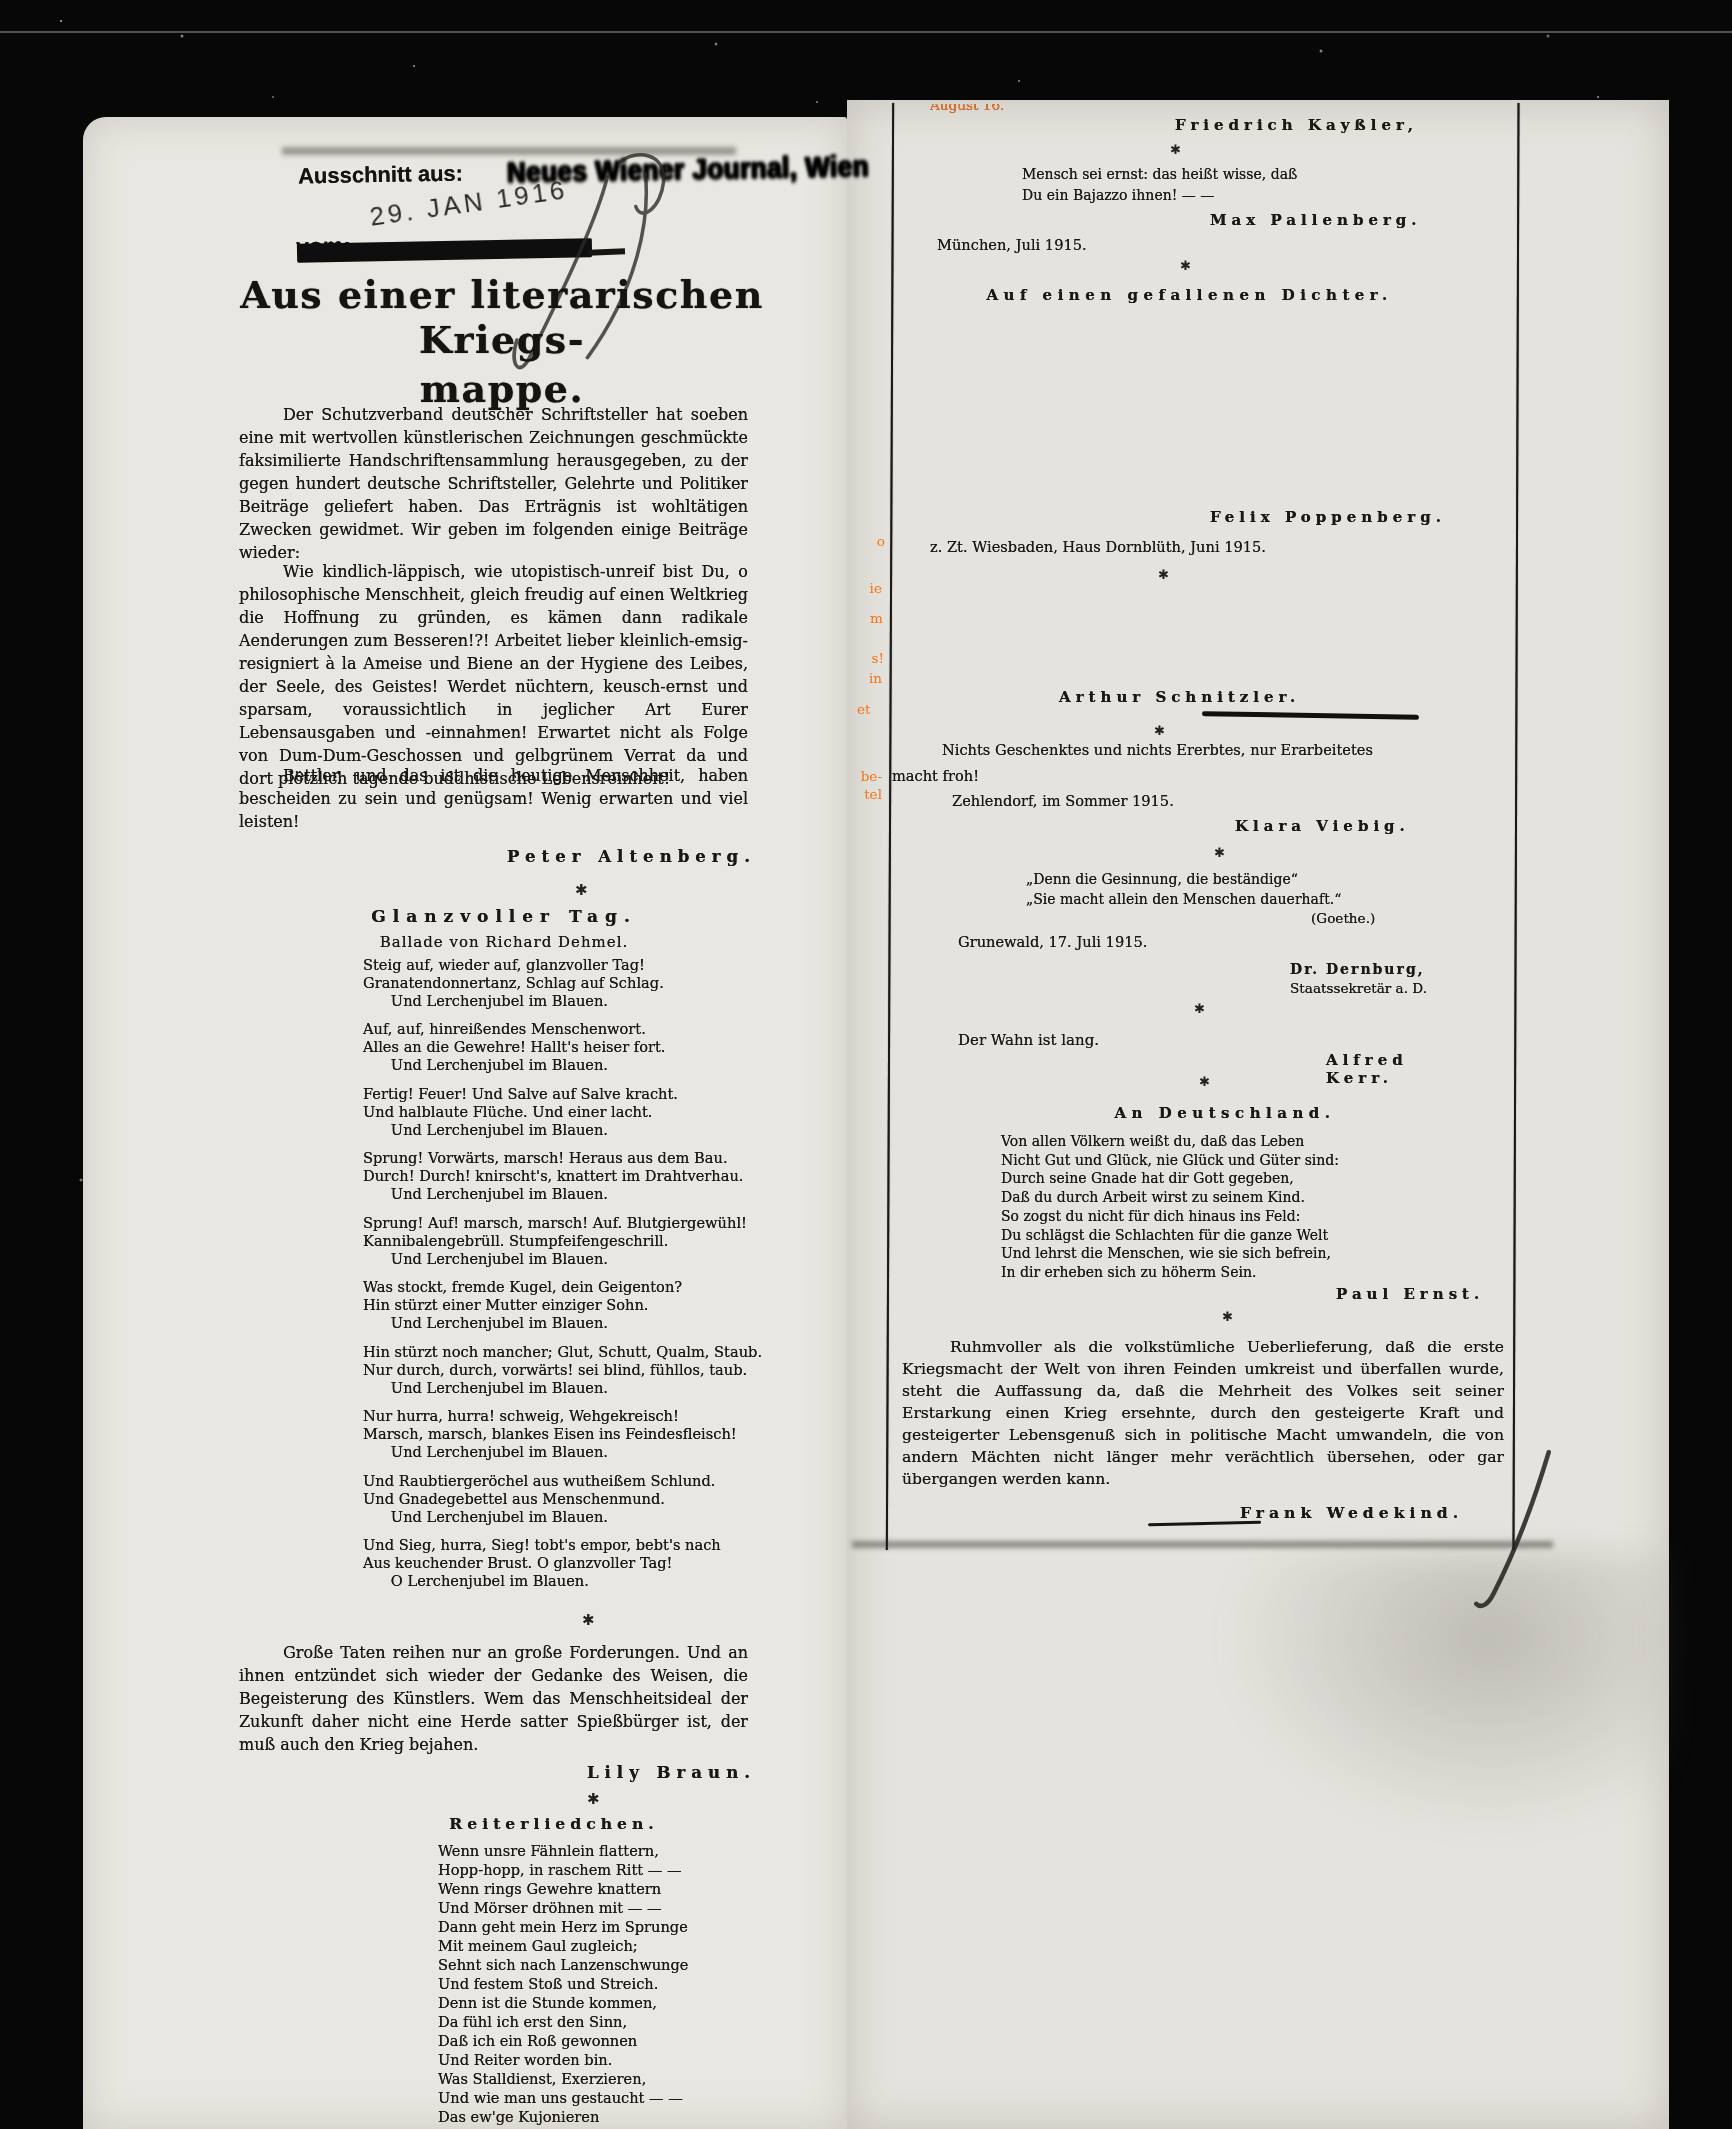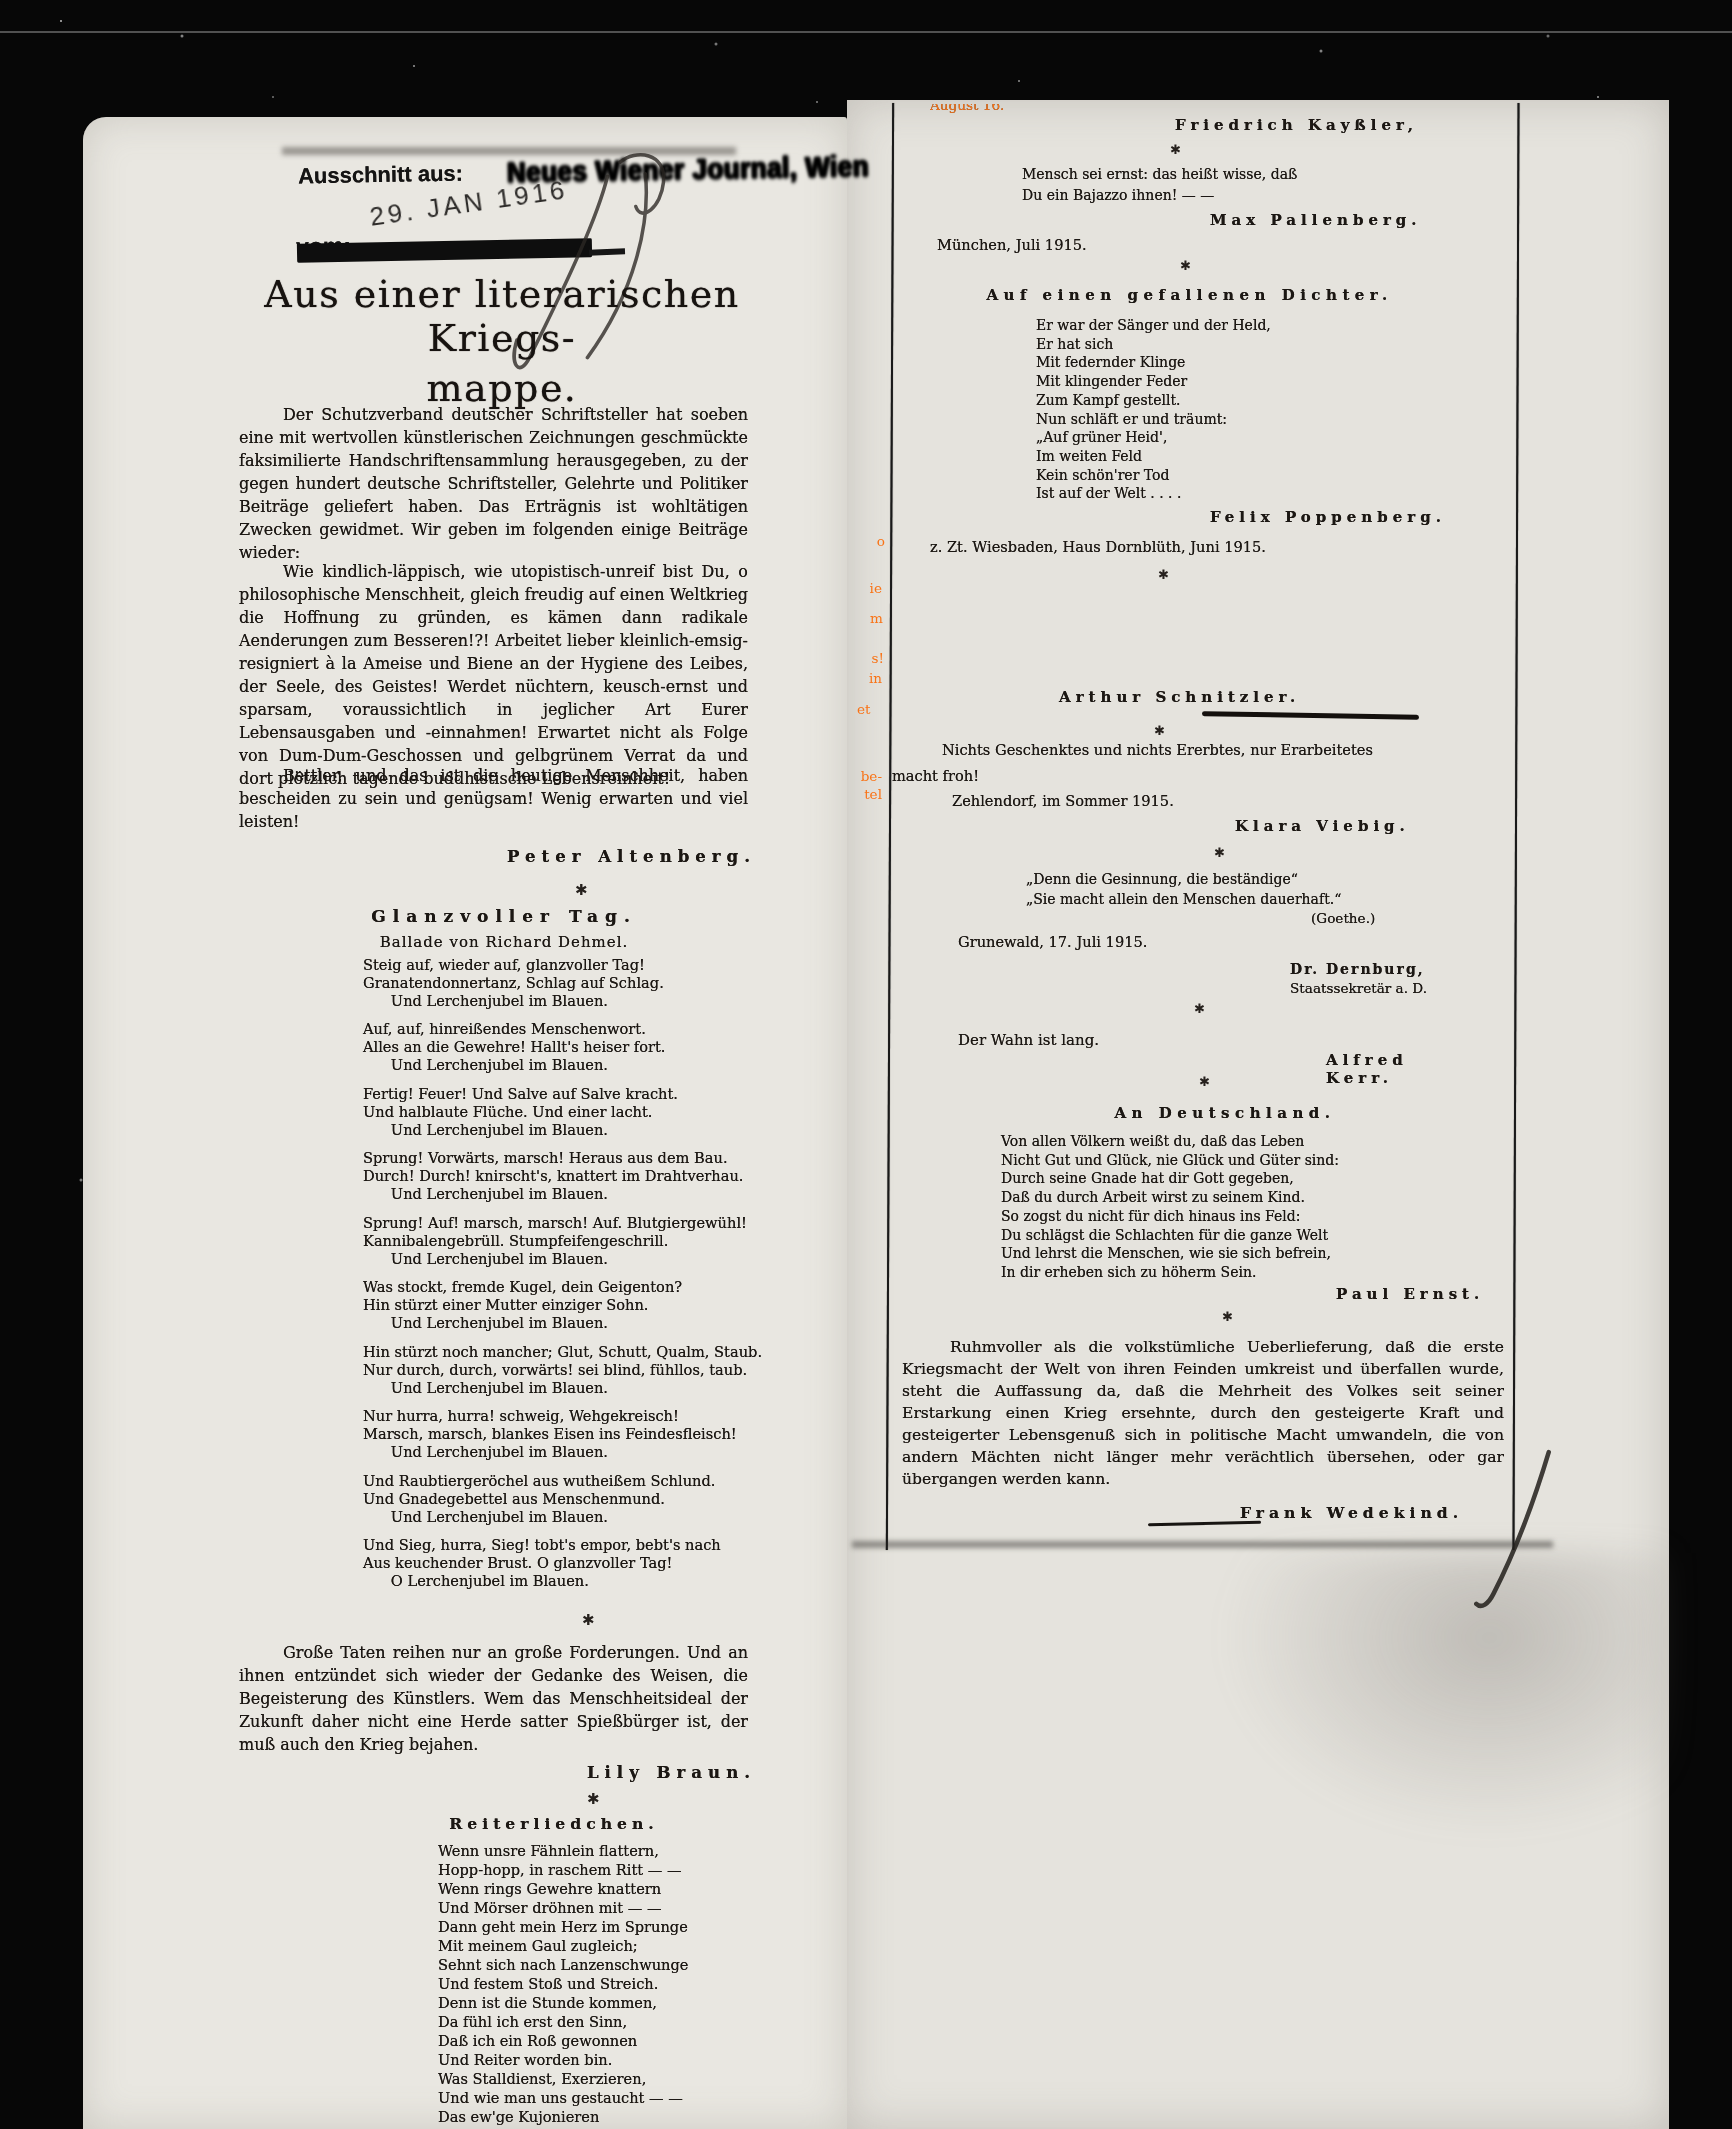--- a/index.html
+++ b/index.html
@@ -10,21 +10,21 @@
   .ink{text-shadow:0 0 0.5px rgba(30,24,18,.85);}
   .l-body{font-size:16px;line-height:23px;text-align:justify;width:509px;}
   .indent{text-indent:44px;}
   .r-body{font-size:15.6px;line-height:25px;text-align:justify;}
   .poem{white-space:pre-wrap;font-size:14.6px;line-height:18px;}
   .poem-r{white-space:pre-wrap;font-size:14px;line-height:18.7px;}
   .sig{font-weight:bold;letter-spacing:6px;font-size:16.6px;text-align:right;}
   .sig-r{font-weight:bold;letter-spacing:5px;font-size:15px;text-align:left;}
   .ctitle{font-weight:bold;letter-spacing:7px;font-size:17px;text-align:center;}
   .star{font-size:15px;color:#26211d;}
-  .headline{font-weight:normal;font-size:38px;letter-spacing:1.5px;text-align:center;color:#171310;
+  .headline{font-weight:bold;font-size:38px;letter-spacing:1.5px;text-align:center;color:#171310;
             text-shadow:0 0 1px rgba(25,18,12,.8);}
   .stamp-sans{font-family:"Liberation Sans", sans-serif;font-weight:bold;color:#141414;}
   .smudge{filter:blur(1.3px) contrast(1.3);transform:rotate(-1deg) scaleY(1.12);
           font-family:"Liberation Sans",sans-serif;font-weight:bold;font-size:26px;letter-spacing:0.5px;
           color:#060606;text-shadow:1px 0 2px #000,0 1px 2.5px #000,-1px 0.5px 1.5px #000;white-space:nowrap;}
   .datestamp{font-family:"Liberation Sans",sans-serif;font-size:26px;letter-spacing:3.5px;color:#2e2c2a;
              transform:rotate(-8deg);filter:blur(0.3px);white-space:nowrap;}
   .rule-v{width:2px;background:#191919;box-shadow:0 0 1px rgba(0,0,0,.6);}
   .frag{font-size:13.6px;color:#f97316;}
   .cut-top{clip-path:inset(7px 0 0 0);}
@@ -144,30 +144,20 @@
   <div class="abs frag cut-top ink" style="left:930px;top:97px;">August 16.</div>
   <div class="abs sig-r ink" style="left:1175px;top:116px;width:300px;">Friedrich Kayßler,</div>
   <div class="abs star" style="left:1170px;top:142px;font-size:13px;">✱</div>
   <div class="abs ink" style="left:1022px;top:166px;font-size:14px;">Mensch sei ernst: das heißt wisse, daß</div>
   <div class="abs ink" style="left:1022px;top:187px;font-size:14px;">Du ein Bajazzo ihnen! — —</div>
   <div class="abs sig-r ink" style="left:1210px;top:211px;width:265px;">Max Pallenberg.</div>
   <div class="abs ink" style="left:937px;top:236px;font-size:14.6px;">München, Juli 1915.</div>
   <div class="abs star" style="left:1180px;top:258px;font-size:13px;">✱</div>
 
   <div class="abs ctitle ink" style="left:983px;top:286px;width:413px;font-size:15px;letter-spacing:5.5px;">Auf einen gefallenen Dichter.</div>
-  <div class="abs poem-r ink" style="left:1036px;top:316px;">Er war der Sänger und der Held,
-Er hat sich
-Mit federnder Klinge
-Mit klingender Feder
-Zum Kampf gestellt.
-Nun schläft er und träumt:
-„Auf grüner Heid',
-Im weiten Feld
-Kein schön'rer Tod
-Ist auf der Welt . . . .</div>
   <div class="abs sig-r ink" style="left:1210px;top:508px;width:285px;">Felix Poppenberg.</div>
   <div class="abs ink" style="left:930px;top:538px;font-size:14.6px;">z. Zt. Wiesbaden, Haus Dornblüth, Juni 1915.</div>
   <div class="abs star" style="left:1158px;top:567px;font-size:13px;">✱</div>
 
   <div class="abs sig-r ink" style="left:1059px;top:688px;width:358px;">Arthur Schnitzler.</div>
   <div class="abs" style="left:1202px;top:713px;width:217px;height:5px;background:#14100d;border-radius:2.5px;transform:rotate(1deg);"></div>
   <div class="abs star" style="left:1154px;top:723px;font-size:13px;">✱</div>
 
   <div class="abs ink" style="left:942px;top:741px;font-size:14.6px;">Nichts Geschenktes und nichts Ererbtes, nur Erarbeitetes</div>
   <div class="abs ink" style="left:892px;top:767px;font-size:14.6px;">macht froh!</div>

